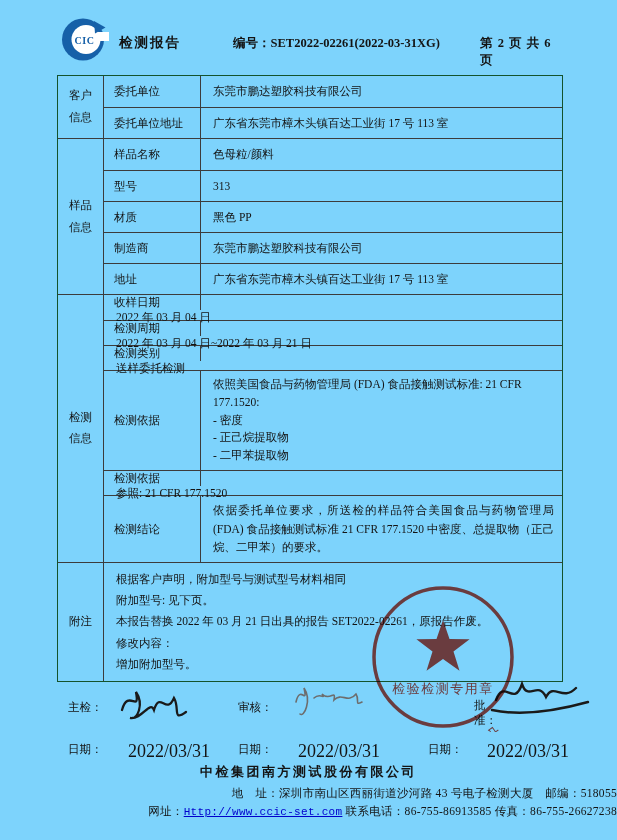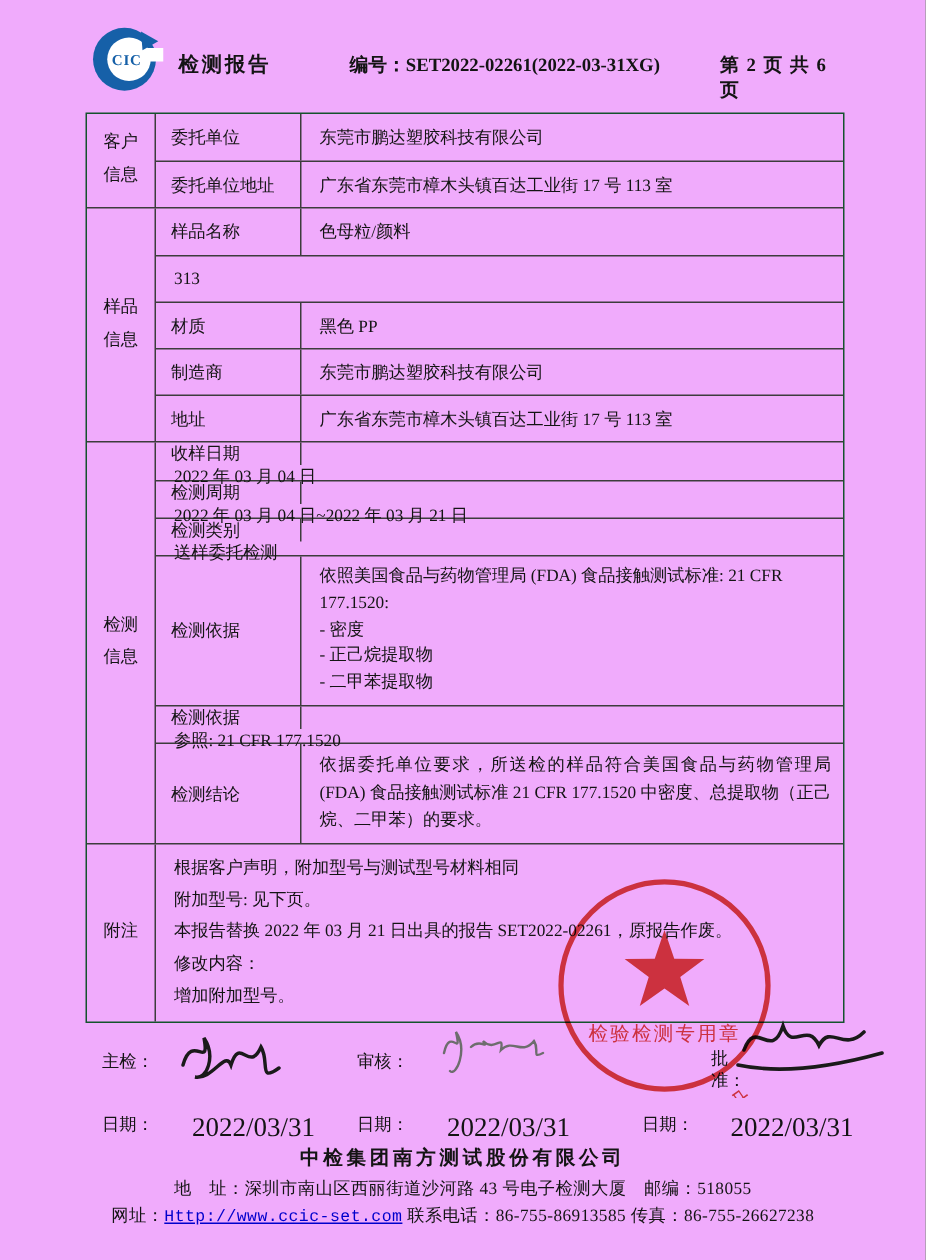--- a/index.html
+++ b/index.html
@@ -1,19 +1,19 @@
 <!DOCTYPE html>
 <html><head>
 <meta charset="utf-8">
 <style>
   * { box-sizing: border-box; }
   html,body { margin:0; padding:0; background:#888; }
   .page {
     position:relative; width:617px; height:840px; margin:0 auto;
-    background:#f0abfc; color:#141414; overflow:hidden;
+    background:#7dd3fc; color:#141414; overflow:hidden;
     font-family:"Liberation Serif","DejaVu Serif",serif;
     font-size:11.5px;
   }
   
   .header { position:absolute; left:57px; top:12px; width:508px; height:55px; }
   .logo { position:absolute; left:2px; top:4px; }
   .doc-title { position:absolute; left:62px; top:22px; font-weight:bold; font-size:13.5px; letter-spacing:2px; }
   .report-no { position:absolute; left:176px; top:23px; font-weight:bold; font-size:12.5px; }
   .page-info { position:absolute; left:423px; top:23px; font-weight:bold; font-size:12.5px; letter-spacing:1px; }
   
@@ -39,21 +39,21 @@
   .sig-area { position:absolute; left:0; top:672px; width:503px; height:95px; }
   .sig-label { position:absolute; font-size:11.5px; }
   .sig-svg { position:absolute; }
   .date-label { position:absolute; font-size:11.5px; }
   .date-val { position:absolute; font-size:18px; }
   
   .stamp { position:absolute; left:368px; top:582px; width:150px; height:150px; mix-blend-mode:multiply; opacity:.9; z-index:5; }
   
   .footer { position:absolute; left:0; top:763px; width:617px; text-align:center; }
   .f-company { font-weight:bold; font-size:13px; letter-spacing:2.5px; margin-bottom:4px; }
-  .f-line { font-size:11.5px; line-height:1.55; letter-spacing:.3px; }
+  .f-line { font-size:11.5px; line-height:1.55; letter-spacing:.3px;text-align:right; }
   .f-link { color:#0000cc; text-decoration:underline; font-family:"Liberation Mono","DejaVu Sans Mono",monospace; font-size:11px; }
 </style>
 </head>
 <body>
 
 <div class="page">
 
   <div class="header">
     <div class="logo">
       <svg width="50" height="47" viewBox="0 0 50 47">
@@ -88,20 +88,21 @@
 
     <div class="tgroup g1">
       <div class="gcell">样品
 信息</div>
       <div class="grows">
         <div class="row">
           <div class="lab">样品名称</div>
           <div class="val">色母粒/颜料</div>
         </div>
         <div class="row">
+          <div class="lab">型号</div>
           <div class="val">313</div>
         </div>
         <div class="row">
           <div class="lab">材质</div>
           <div class="val">黑色 PP</div>
         </div>
         <div class="row">
           <div class="lab">制造商</div>
           <div class="val">东莞市鹏达塑胶科技有限公司</div>
         </div>

